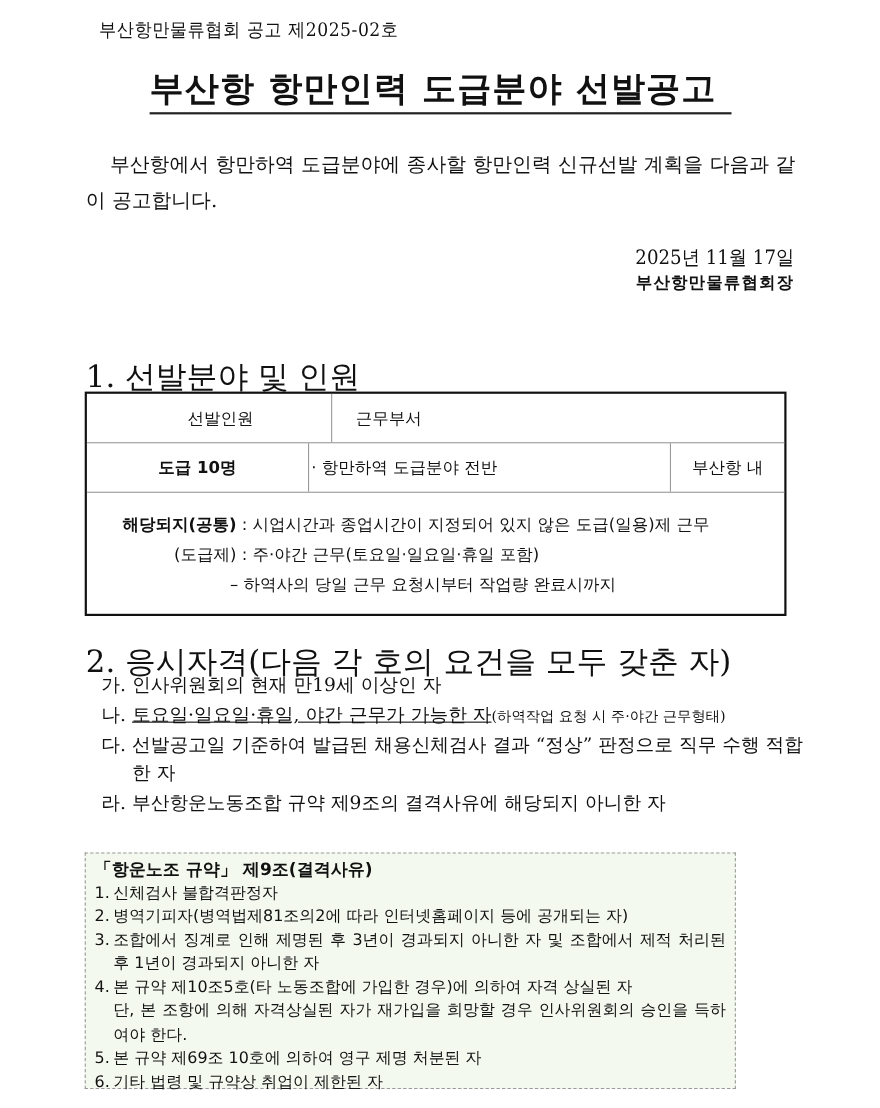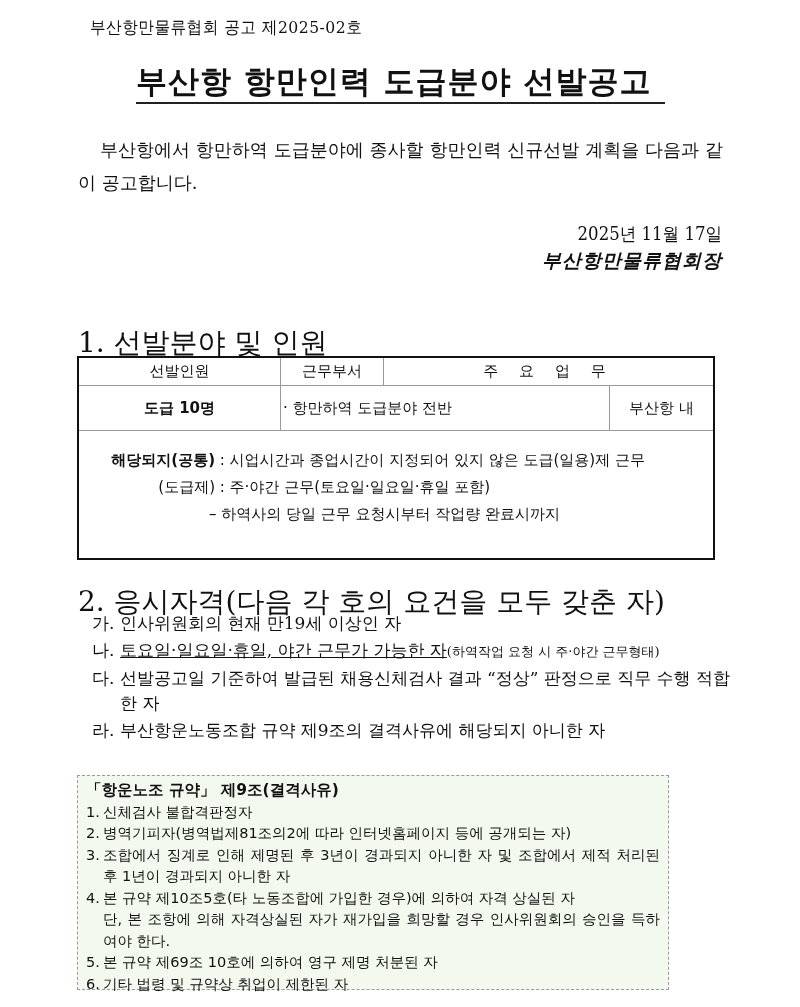--- a/index.html
+++ b/index.html
@@ -17,32 +17,32 @@
       font-family: "DejaVu Sans", "Liberation Sans", sans-serif;
       font-weight: bold; font-size: 31px; letter-spacing: 1px;
       border-bottom: 2px solid #222; padding-bottom: 2px; line-height: 38px;
       white-space: nowrap;
     }
 
     .intro { left: 78px; top: 133px; width: 645px; font-size: 18px; line-height: 33px; text-align: justify; }
     .intro .indent { display: inline-block; width: 22px; }
 
     .date { right: 78px; top: 222px; font-size: 18px; text-align: right; transform: scaleX(0.92); transform-origin: right; }
-    .signer { right: 78px; top: 248px; font-size: 19px; font-weight: bold; letter-spacing: 1px; font-style: italic; }
+    .signer { right: 78px; top: 248px; font-size: 15px; font-weight: bold; letter-spacing: 1px; }
 
     .sec-heading { font-size: 28px; white-space: nowrap; }
     .sec1 { left: 78px; top: 324px; }
 
     .table {
       left: 77px; top: 356px; width: 638px; height: 204px;
       border: 2px solid #111; box-sizing: border-box;
       font-family: "DejaVu Sans", "Liberation Sans", sans-serif; font-size: 15px;
     }
     .row { display: flex; border-bottom: 1px solid #999; box-sizing: border-box; }
-    .row.h { height: 28px; }
+    .row.h { height: 45px; padding-left: 21px; }
     .row.d { height: 45px; }
     .cell { display: flex; align-items: center; box-sizing: border-box; border-right: 1px solid #999; }
     .cell:last-child { border-right: none; }
     .c1 { width: 202px; justify-content: center; }
     .c2 { width: 103px; justify-content: center; }
     .c3 { flex: 1; }
     .c3.center { justify-content: center; letter-spacing: 8px; }
     .c3.left { padding-left: 2px; }
     .bold { font-weight: bold; }
     .worktype { padding: 16px 0 0 12px; line-height: 27px; font-size: 15px; }
@@ -80,21 +80,20 @@
 
 <div class="abs date">2025년 11월 17일</div>
 <div class="abs signer">부산항만물류협회장</div>
 
 <div class="abs sec-heading sec1">1. 선발분야 및 인원</div>
 
 <div class="abs table">
   <div class="row h">
     <div class="cell c1">선발인원</div>
     <div class="cell c2">근무부서</div>
-    <div class="cell c3 center">주 요 업 무</div>
   </div>
   <div class="row d">
     <div class="cell c1 bold">도급 10명</div>
     <div class="cell c3 left">· 항만하역 도급분야 전반</div>
     <div class="cell c2">부산항 내</div>
   </div>
   <div class="worktype">
     <div class="line">
       <span class="wt-label bold">해당되지(공통)</span>
       <span>: 시업시간과 종업시간이 지정되어 있지 않은 도급(일용)제 근무</span>

